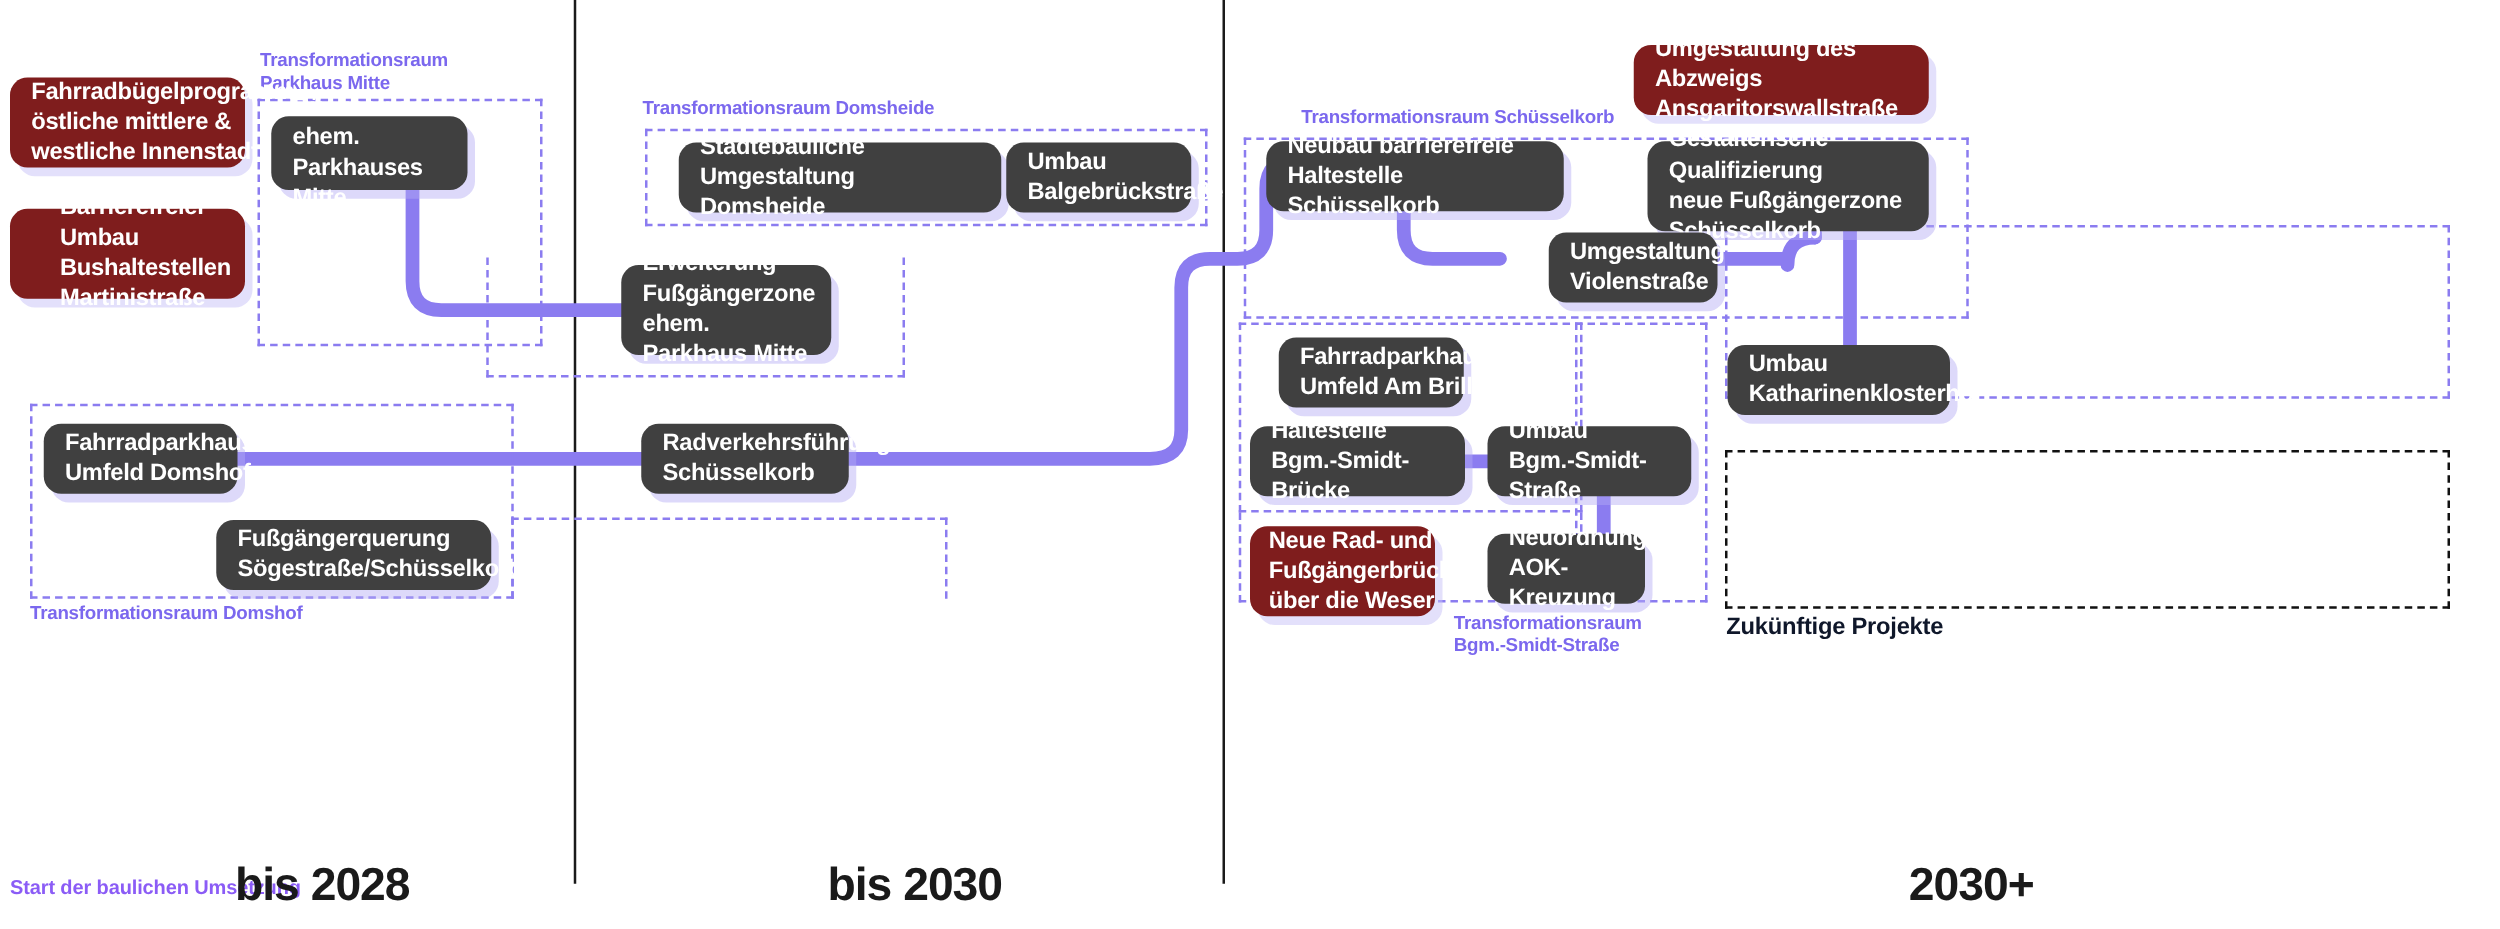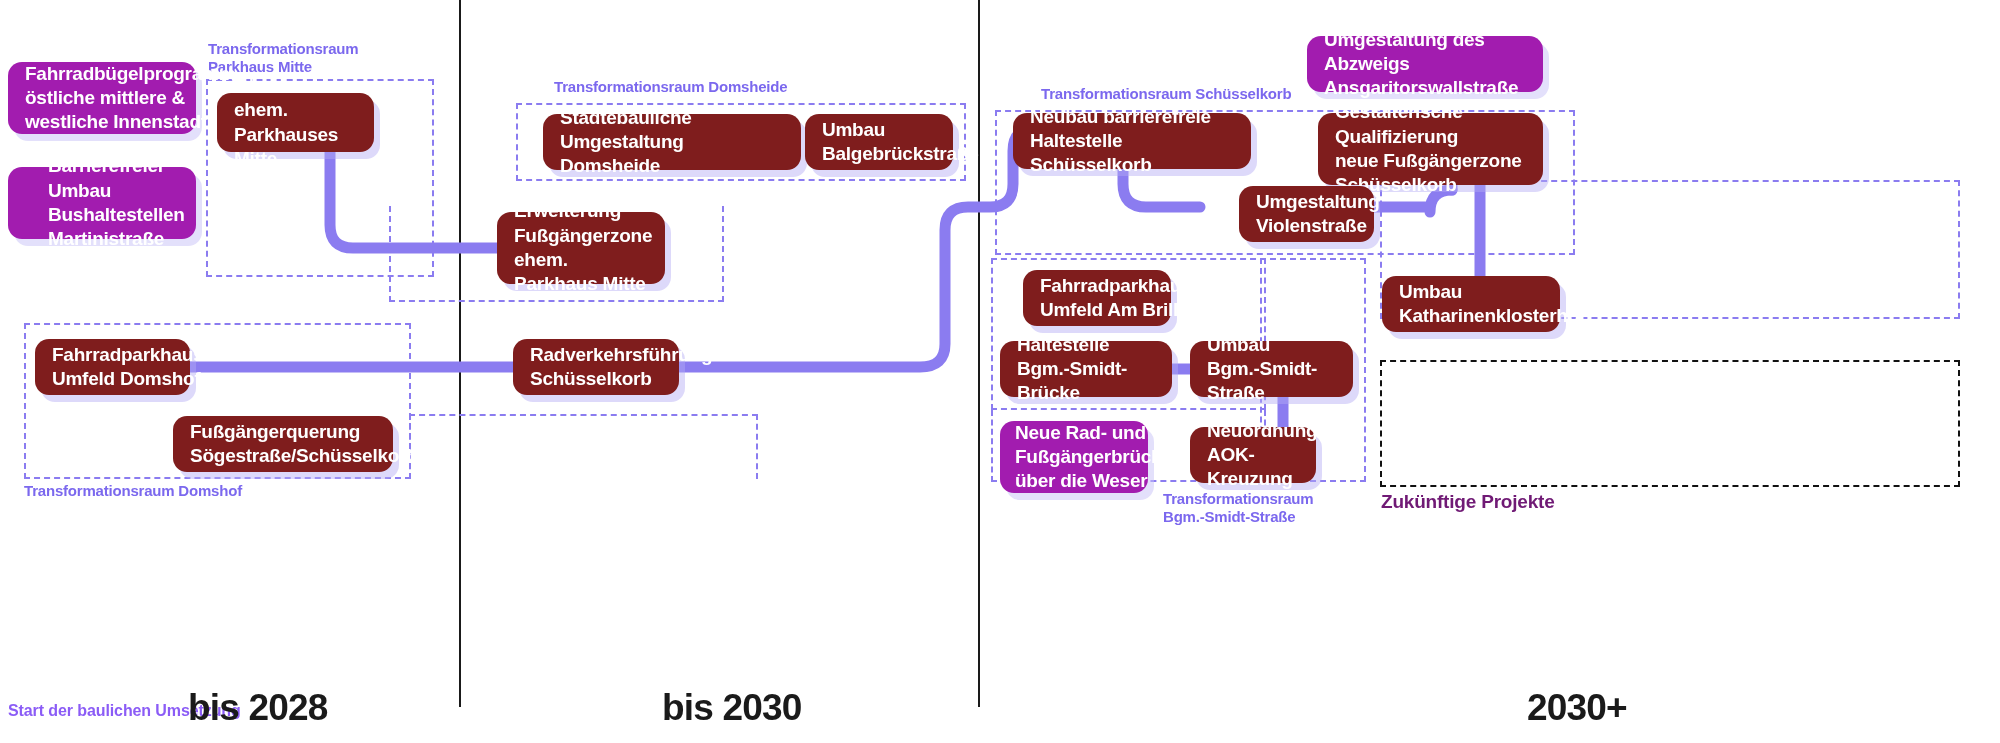--- a/index.html
+++ b/index.html
@@ -51,43 +51,43 @@
   .tlabel {
     position: absolute;
     color: #7b68ee;
     font-weight: bold;
     font-size: 15px;
     line-height: 1.22;
     letter-spacing: -0.2px;
     white-space: pre-line;
   }
   .tlabel.future {
-    color: #701a75;
+    color: #0f172a;
     font-size: 19px;
   }
 
   
   .card {
     position: absolute;
     box-sizing: border-box;
     border-radius: 14px;
     color: #ffffff;
     font-weight: bold;
     font-size: 19px;
     line-height: 1.28;
     letter-spacing: -0.25px;
     padding: 13px 17px;
     display: flex;
     align-items: center;
     white-space: pre-line;
+    background: #404040;
+    box-shadow: 6px 7px 0 0 rgba(180,170,245,0.45);
+  }
+  .card.light {
     background: #7f1d1d;
-    box-shadow: 6px 7px 0 0 rgba(180,170,245,0.45);
-  }
-  .card.light {
-    background: #a21caf;
     box-shadow: 6px 7px 0 0 rgba(200,193,248,0.5);
   }
 
   
   .scale-small {
     position: absolute;
     color: #8b5cf6;
     font-size: 16px;
     font-weight: bold;
     letter-spacing: -0.1px;
@@ -139,21 +139,21 @@
   <div class="tspace" style="left:409px; top:414px; width:349px; height:65px; border-bottom:none;"></div>
   <div class="tspace" style="left:995px; top:110px; width:580px; height:145px;"></div>
   <div class="tspace" style="left:1380px; top:180px; width:580px; height:139px;"></div>
   <div class="tspace" style="left:991px; top:258px; width:275px; height:152px;"></div>
   <div class="tspace" style="left:1260px; top:258px; width:106px; height:224px;"></div>
   <div class="tspace" style="left:991px; top:410px; width:275px; height:72px; border-top:none;"></div>
   <div class="tspace future" style="left:1380px; top:360px; width:580px; height:127px;"></div>
 
   <div class="tlabel" style="left:208px; top:40px;">Transformationsraum
 Parkhaus Mitte</div>
-  <div class="tlabel" style="left:514px; top:78px;margin-left:40px;">Transformationsraum Domsheide</div>
+  <div class="tlabel" style="left:514px; top:78px;">Transformationsraum Domsheide</div>
   <div class="tlabel" style="left:1041px; top:85px;">Transformationsraum Schüsselkorb</div>
   <div class="tlabel" style="left:24px; top:482px;">Transformationsraum Domshof</div>
   <div class="tlabel" style="left:1163px; top:490px;">Transformationsraum
 Bgm.-Smidt-Straße</div>
   <div class="tlabel future" style="left:1381px; top:490px;">Zukünftige Projekte</div>
 
   <div class="card light" style="left:8px; top:62px; width:188px; height:72px;">Fahrradbügelprogramm
 östliche mittlere &amp;
 westliche Innenstadt</div>
 

